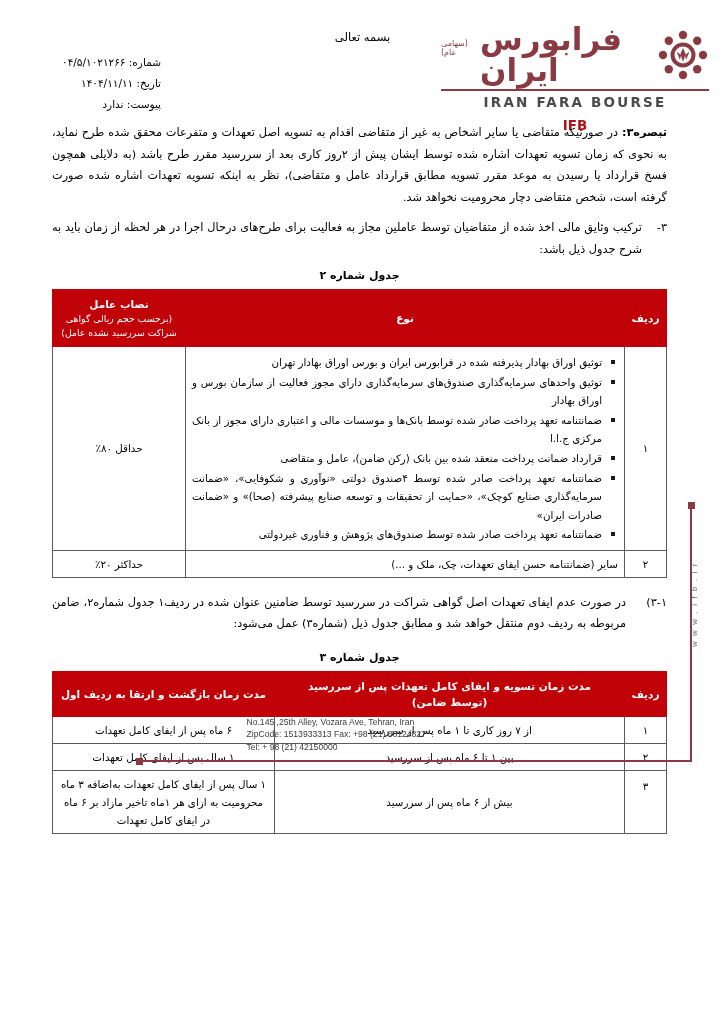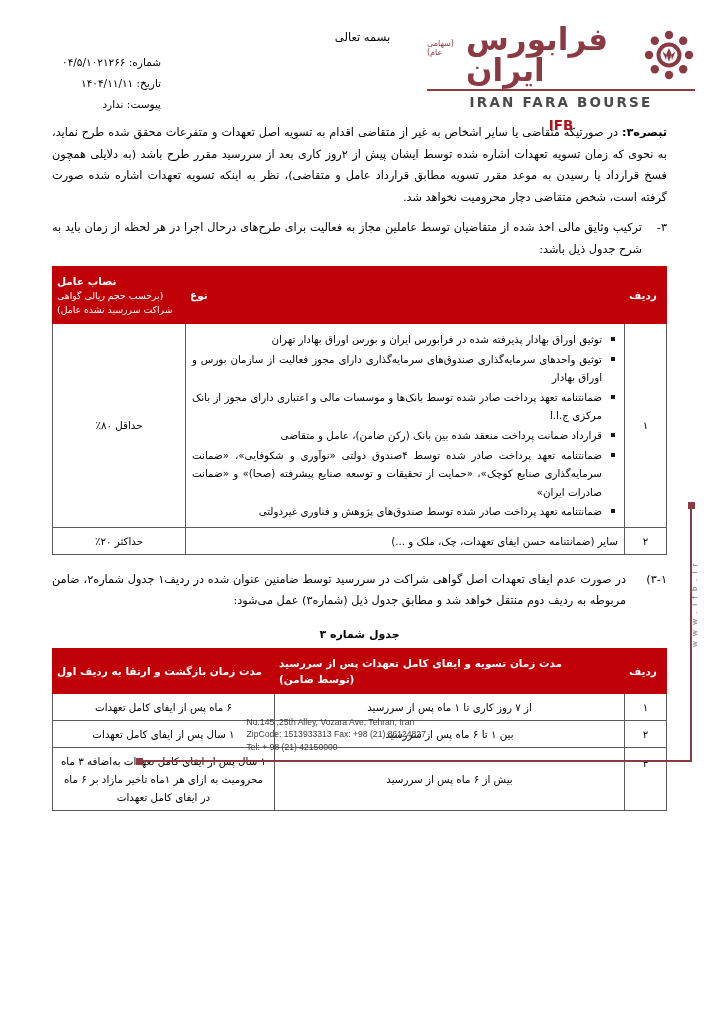--- a/index.html
+++ b/index.html
@@ -31,21 +31,21 @@
     position: absolute;
     top: 30px;
     left: 0; right: 0;
     text-align: center;
     font-size: 11.5px;
     letter-spacing: 0.3px;
   }
   .logo-block {
     position: absolute;
     top: 24px;
-    right: 30px;
+    right: 16px;
     width: 268px;
     text-align: left;
     direction: ltr;
   }
   .logo-row {
     display: flex;
     align-items: center;
     justify-content: flex-end;
     gap: 6px;
   }
@@ -154,21 +154,21 @@
     width: 100%;
     border-collapse: collapse;
     table-layout: fixed;
     direction: rtl;
   }
   table.doc th {
     background: #c00208;
     color: #ffffff;
     font-size: 10.5px;
     font-weight: 700;
-    text-align: left;
+    text-align: center;
     vertical-align: middle;
     border: 1px solid #c00208;
     padding: 6px 4px;
     line-height: 16px;
   }
   table.doc th .sub {
     display: block;
     font-weight: 400;
     font-size: 9.3px;
     line-height: 14px;
@@ -352,20 +352,21 @@
     <p class="para">
       <span class="bold">تبصره۳:</span>
       <span>در صورتیکه متقاضی یا سایر اشخاص به غیر از متقاضی اقدام به تسویه اصل تعهدات و متفرعات محقق شده طرح نماید، به نحوی که زمان تسویه تعهدات اشاره شده توسط ایشان پیش از ۲روز کاری بعد از سررسید مقرر طرح باشد (به دلایلی همچون فسخ قرارداد یا رسیدن به موعد مقرر تسویه مطابق قرارداد عامل و متقاضی)، نظر به اینکه تسویه تعهدات اشاره شده صورت گرفته است، شخص متقاضی دچار محرومیت نخواهد شد.</span>
     </p>
 
     <div class="numbered indent">
       <span class="num">۳-</span>
       <span class="body">ترکیب وثایق مالی اخذ شده از متقاضیان توسط عاملین مجاز به فعالیت برای طرح‌های درحال اجرا در هر لحظه از زمان باید به شرح جدول ذیل باشد:</span>
     </div>
 
+    <div class="table-caption">جدول شماره ۲</div>
 
     <table class="doc">
       <colgroup>
         <col style="width:42px">
         <col>
         <col style="width:133px">
       </colgroup>
       <thead>
         <tr>
           <th>ردیف</th>

